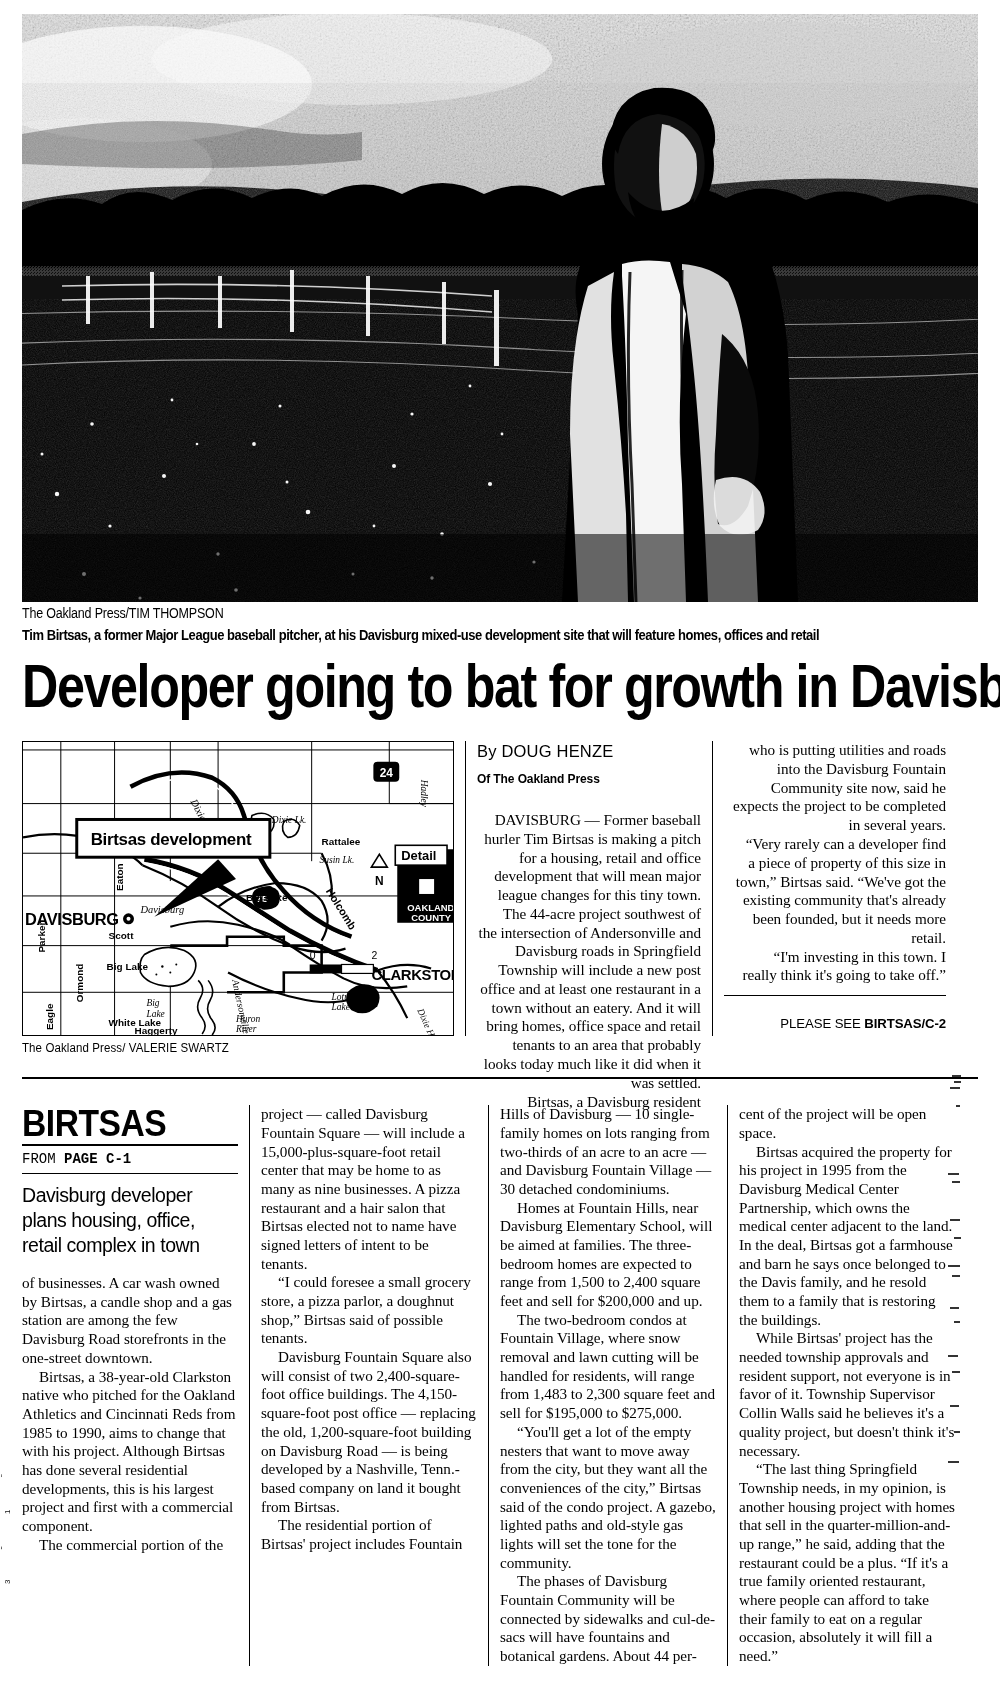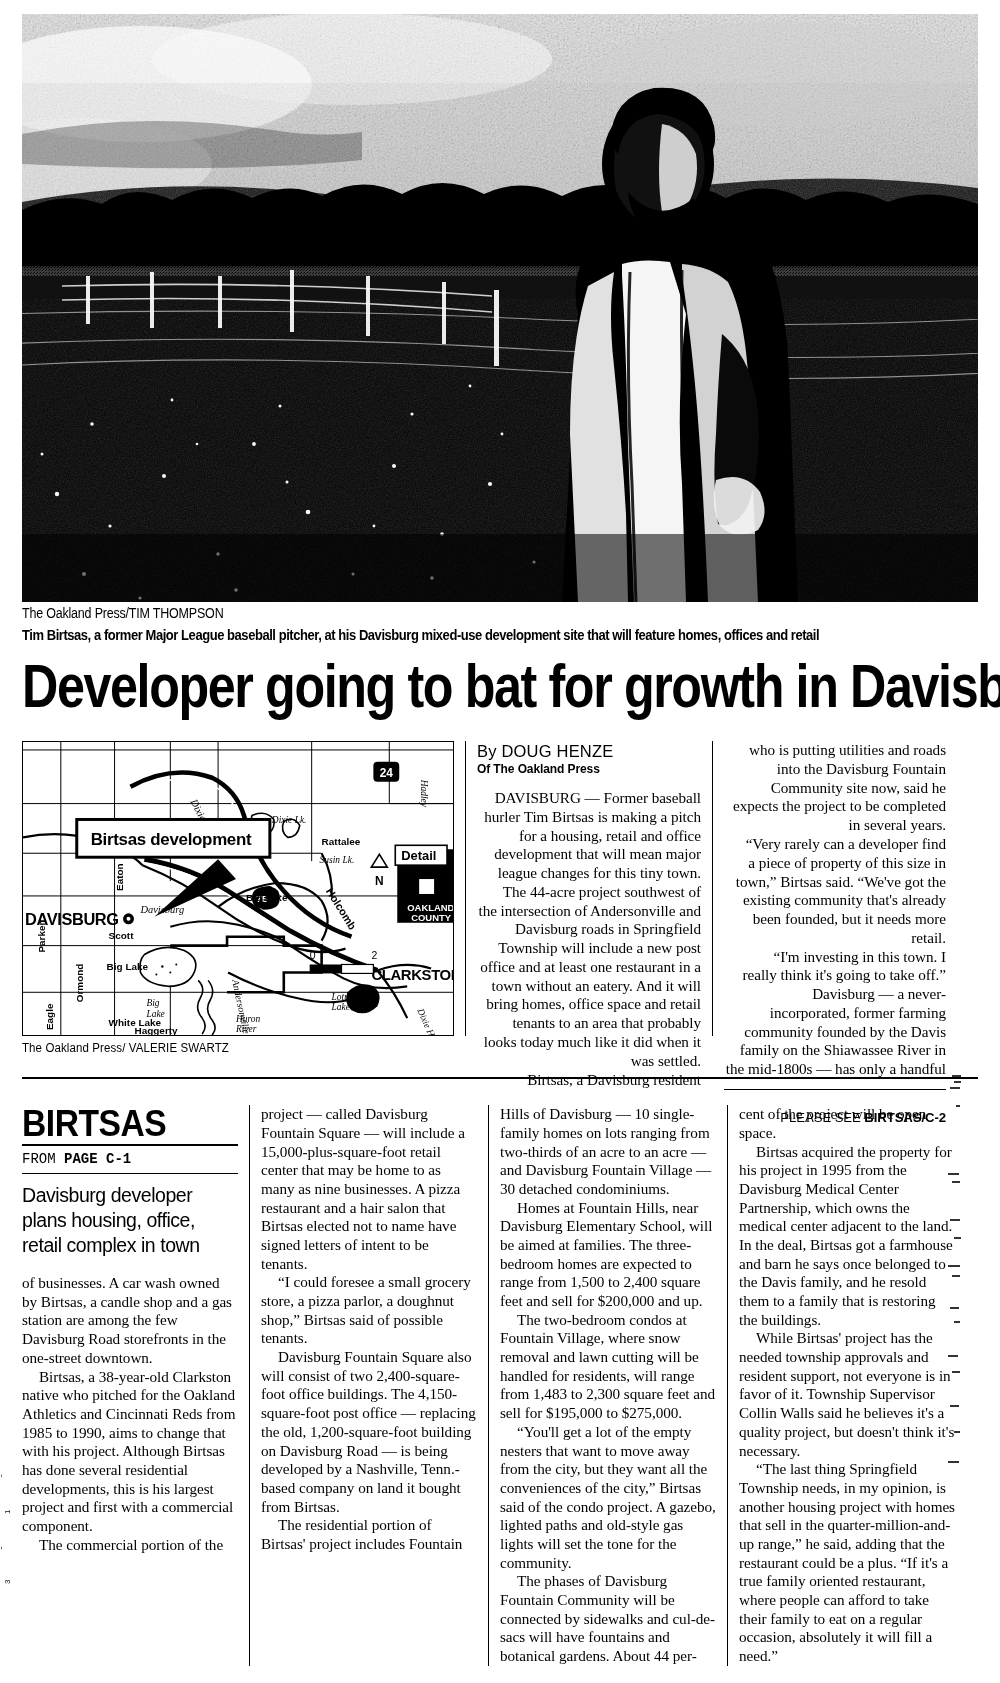--- a/index.html
+++ b/index.html
@@ -109,28 +109,28 @@
     font-size: 15.2px;
     line-height: 1.225;
     text-align: left;
   }
   .text-col.narrow { width: 222px; flex: 0 0 222px; }
 
   .byline {
     font-family: "Liberation Sans", sans-serif;
     font-size: 16.5px;
     letter-spacing: 0.2px;
-    margin-bottom: 1px;
+    margin-bottom: 11px;
   }
   .byline-sub {
     font-family: "Liberation Sans", sans-serif;
     font-size: 12px;
     font-weight: bold;
     letter-spacing: -0.1px;
-    margin-bottom: 12px;
+    margin-bottom: 24px;
   }
   .text-col p {
     margin: 0;
     text-indent: 17px;
     font-size: 15.2px;
     line-height: 1.235;
     letter-spacing: -0.05px;
     text-align: right;
   }
   .text-col p.noindent { text-indent: 0; }
@@ -547,21 +547,20 @@
       <p>The 44-acre project southwest of the intersection of Andersonville and Davisburg roads in Springfield Township will include a new post office and at least one restaurant in a town without an eatery. And it will bring homes, office space and retail tenants to an area that probably looks today much like it did when it was settled.</p>
       <p>Birtsas, a Davisburg resident</p>
     </div>
 
     <div class="col-rule"></div>
 
     <div class="text-col narrow">
       <p class="noindent">who is putting utilities and roads into the Davisburg Fountain Community site now, said he expects the project to be completed in several years.</p>
       <p>“Very rarely can a developer find a piece of property of this size in town,” Birtsas said. “We've got the existing community that's already been founded, but it needs more retail.</p>
       <p>“I'm investing in this town. I really think it's going to take off.”</p>
-      <p>Davisburg — a never-incorporated, former farming community founded by the Davis family on the Shiawassee River in the mid-1800s — has only a handful</p>
       <div class="jumpline-rule">
         <div class="jumpline"><span class="lead">PLEASE SEE </span><span>BIRTSAS/C-2</span></div>
       </div>
     </div>
   </div>
 
   <div class="big-divider"></div>
 
   <div class="bottom-block">
 

